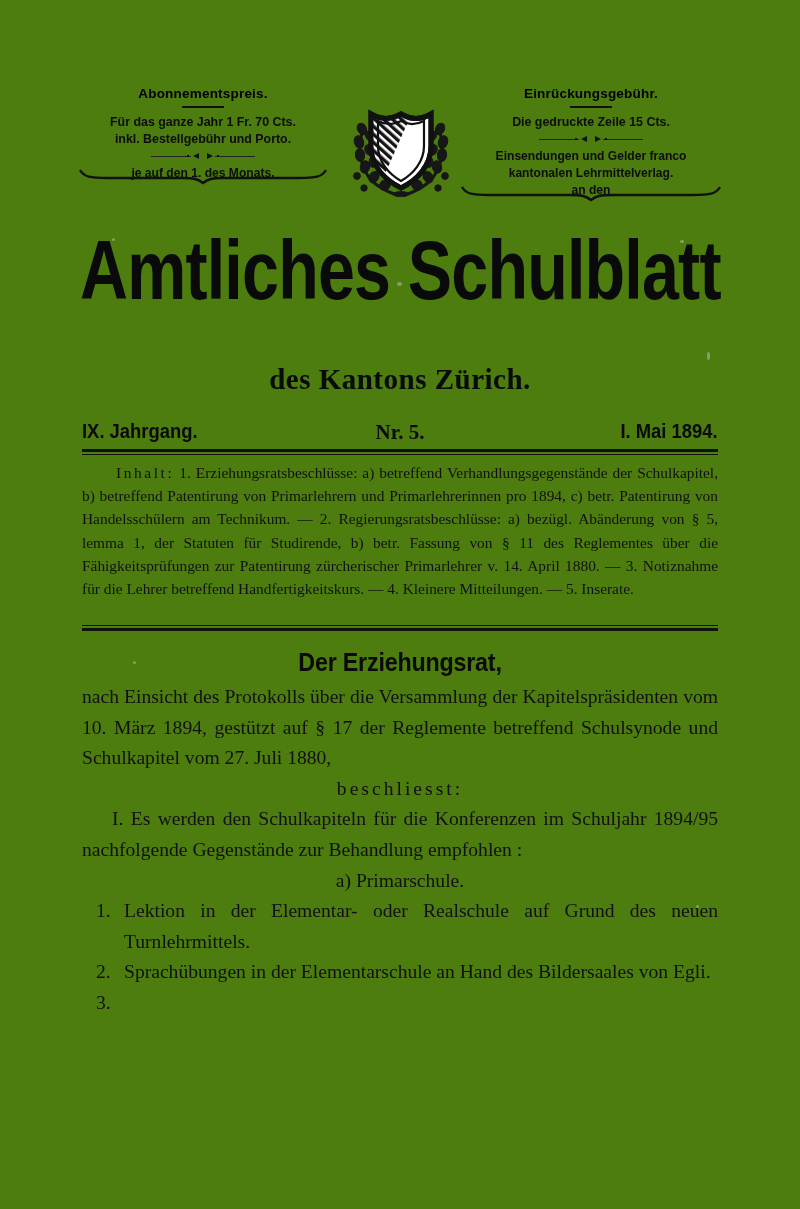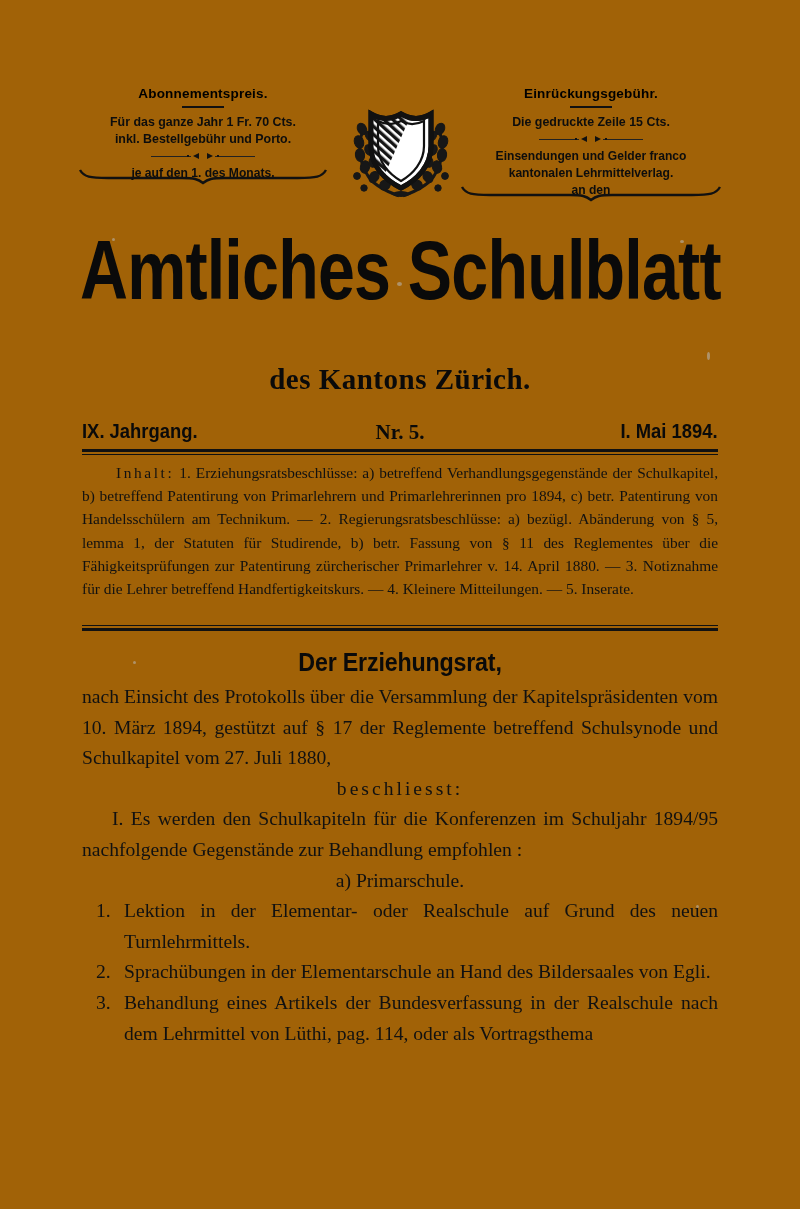--- a/index.html
+++ b/index.html
@@ -15,21 +15,21 @@
     font-family: "Liberation Serif", "DejaVu Serif", serif;
     color: #111111;
     overflow: hidden;
   }
 
   .page {
     position: absolute;
     left: 0; top: 0;
     width: 800px;
     height: 1209px;
-    background: #a16207;
+    background: #4d7c0f;
   }
 
   
   .masthead {
     position: absolute;
     left: 78px;
     top: 86px;
     width: 644px;
     height: 122px;
   }
@@ -432,21 +432,20 @@
       <li>
         <span class="num">1.</span>
         <span>Lektion in der Elementar- oder Realschule auf Grund des neuen Turnlehrmittels.</span>
       </li>
       <li>
         <span class="num">2.</span>
         <span>Sprachübungen in der Elementarschule an Hand des Bildersaales von Egli.</span>
       </li>
       <li>
         <span class="num">3.</span>
-        <span>Behandlung eines Artikels der Bundesverfassung in der Realschule nach dem Lehrmittel von Lüthi, pag. 114, oder als Vortragsthema</span>
       </li>
     </ol>
   </div>
 
   <div class="speck" style="left:112px; top:238px; width:3px; height:3px;"></div>
   <div class="speck" style="left:680px; top:240px; width:4px; height:3px;"></div>
   <div class="speck" style="left:397px; top:282px; width:5px; height:4px;"></div>
   <div class="speck" style="left:707px; top:352px; width:3px; height:8px;"></div>
   <div class="speck" style="left:133px; top:661px; width:3px; height:3px;"></div>
   <div class="speck" style="left:696px; top:905px; width:3px; height:3px;"></div>

